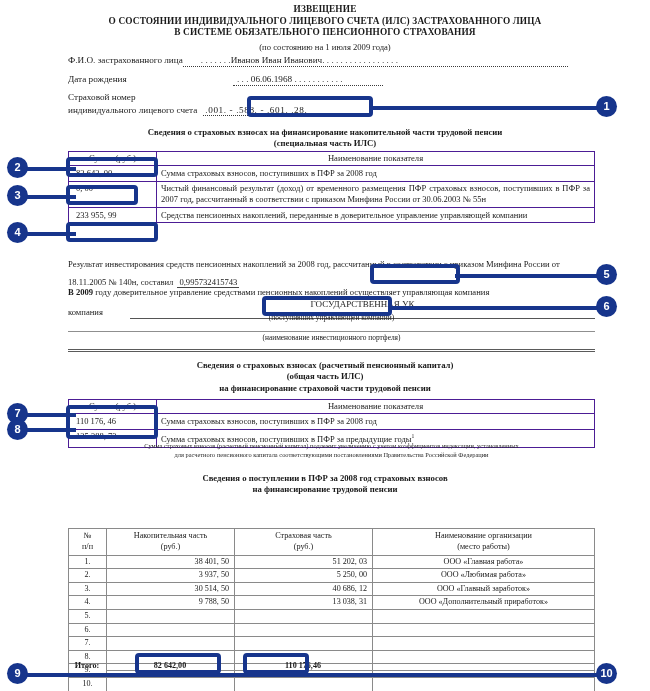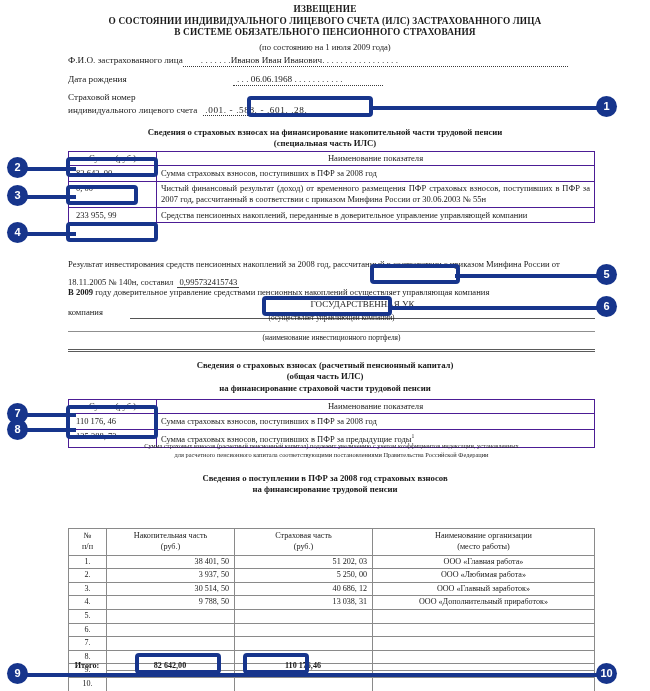--- a/index.html
+++ b/index.html
@@ -145,21 +145,21 @@
   <div style="position:absolute; left:68px; top:287px; width:527px;">
     <div class="body-txt">
       <span class="bold">В 2009</span>
       <span>году доверительное управление средствами пенсионных накоплений осуществляет управляющая компания</span>
     </div>
   </div>
   <div style="position:absolute; left:68px; top:299px; width:527px; display:flex; align-items:flex-end;">
     <span class="body-txt" style="flex:0 0 62px;">компания</span>
     <span style="flex:1; border-bottom:1px solid #555; text-align:center; font-size:9px; padding-bottom:9px;">ГОСУДАРСТВЕННАЯ УК</span>
   </div>
-  <div style="position:absolute; left:68px; top:313px; width:527px;" class="caption ctr">(осуществляет управляющей компании)</div>
+  <div style="position:absolute; left:68px; top:313px; width:527px;" class="caption ctr">(поступивших управляющей компании)</div>
 
   <div style="position:absolute; left:68px; top:331px; width:527px;" class="rule"></div>
   <div style="position:absolute; left:68px; top:333px; width:527px;" class="caption ctr">(наименование инвестиционного портфеля)</div>
 
   <div style="position:absolute; left:68px; top:349px; width:527px;" class="dbl-rule"></div>
 
   <div style="position:absolute; left:25px; top:360px; width:600px;">
     <div class="section-title ctr">Сведения о страховых взносах (расчетный пенсионный капитал)</div>
     <div class="section-title ctr">(общая часть ИЛС)</div>
     <div class="section-title ctr">на финансирование страховой части трудовой пенсии</div>

